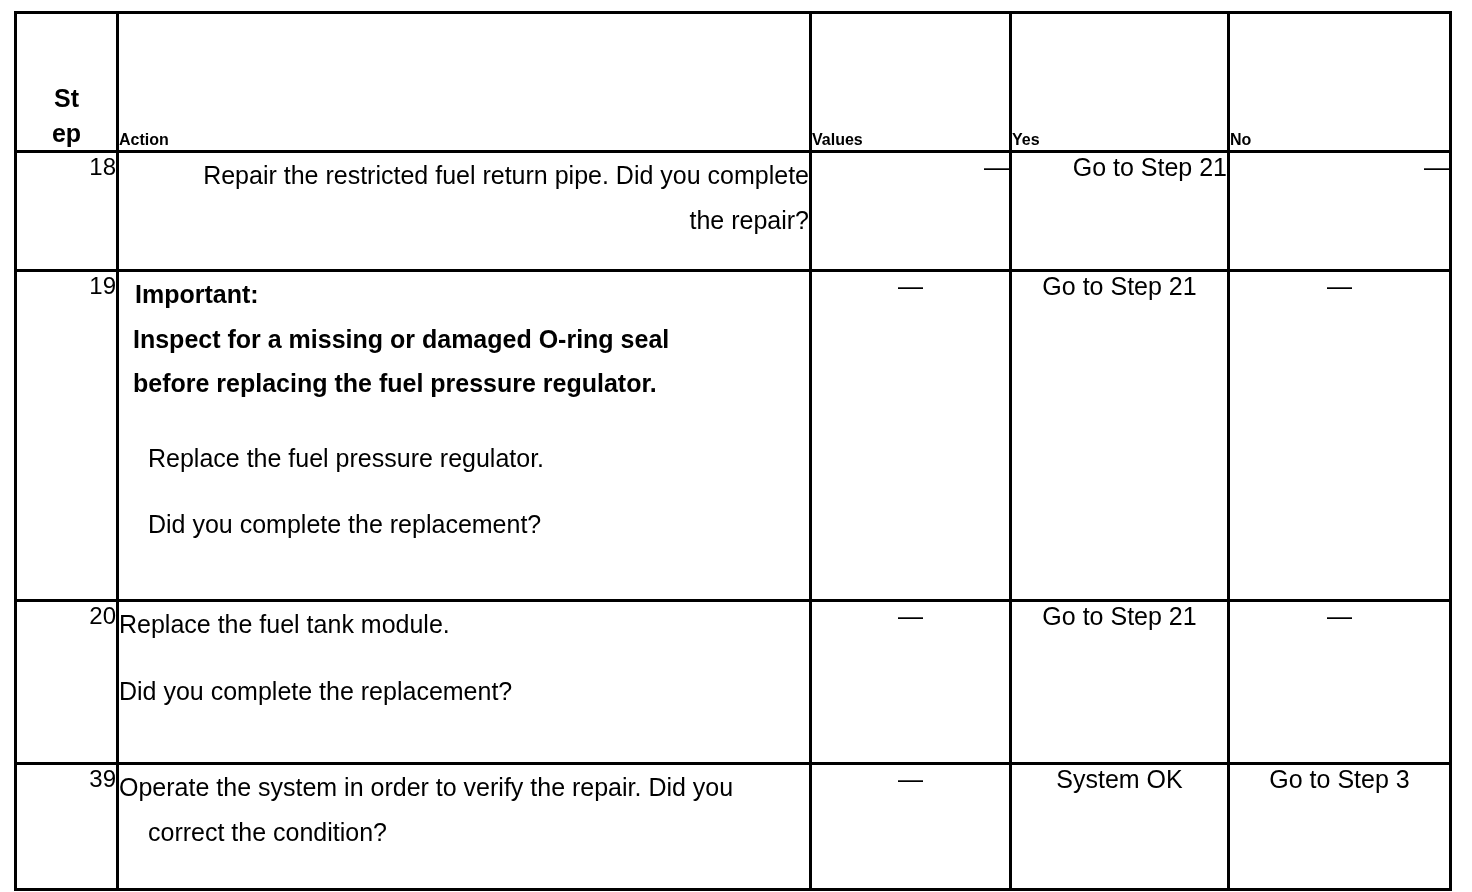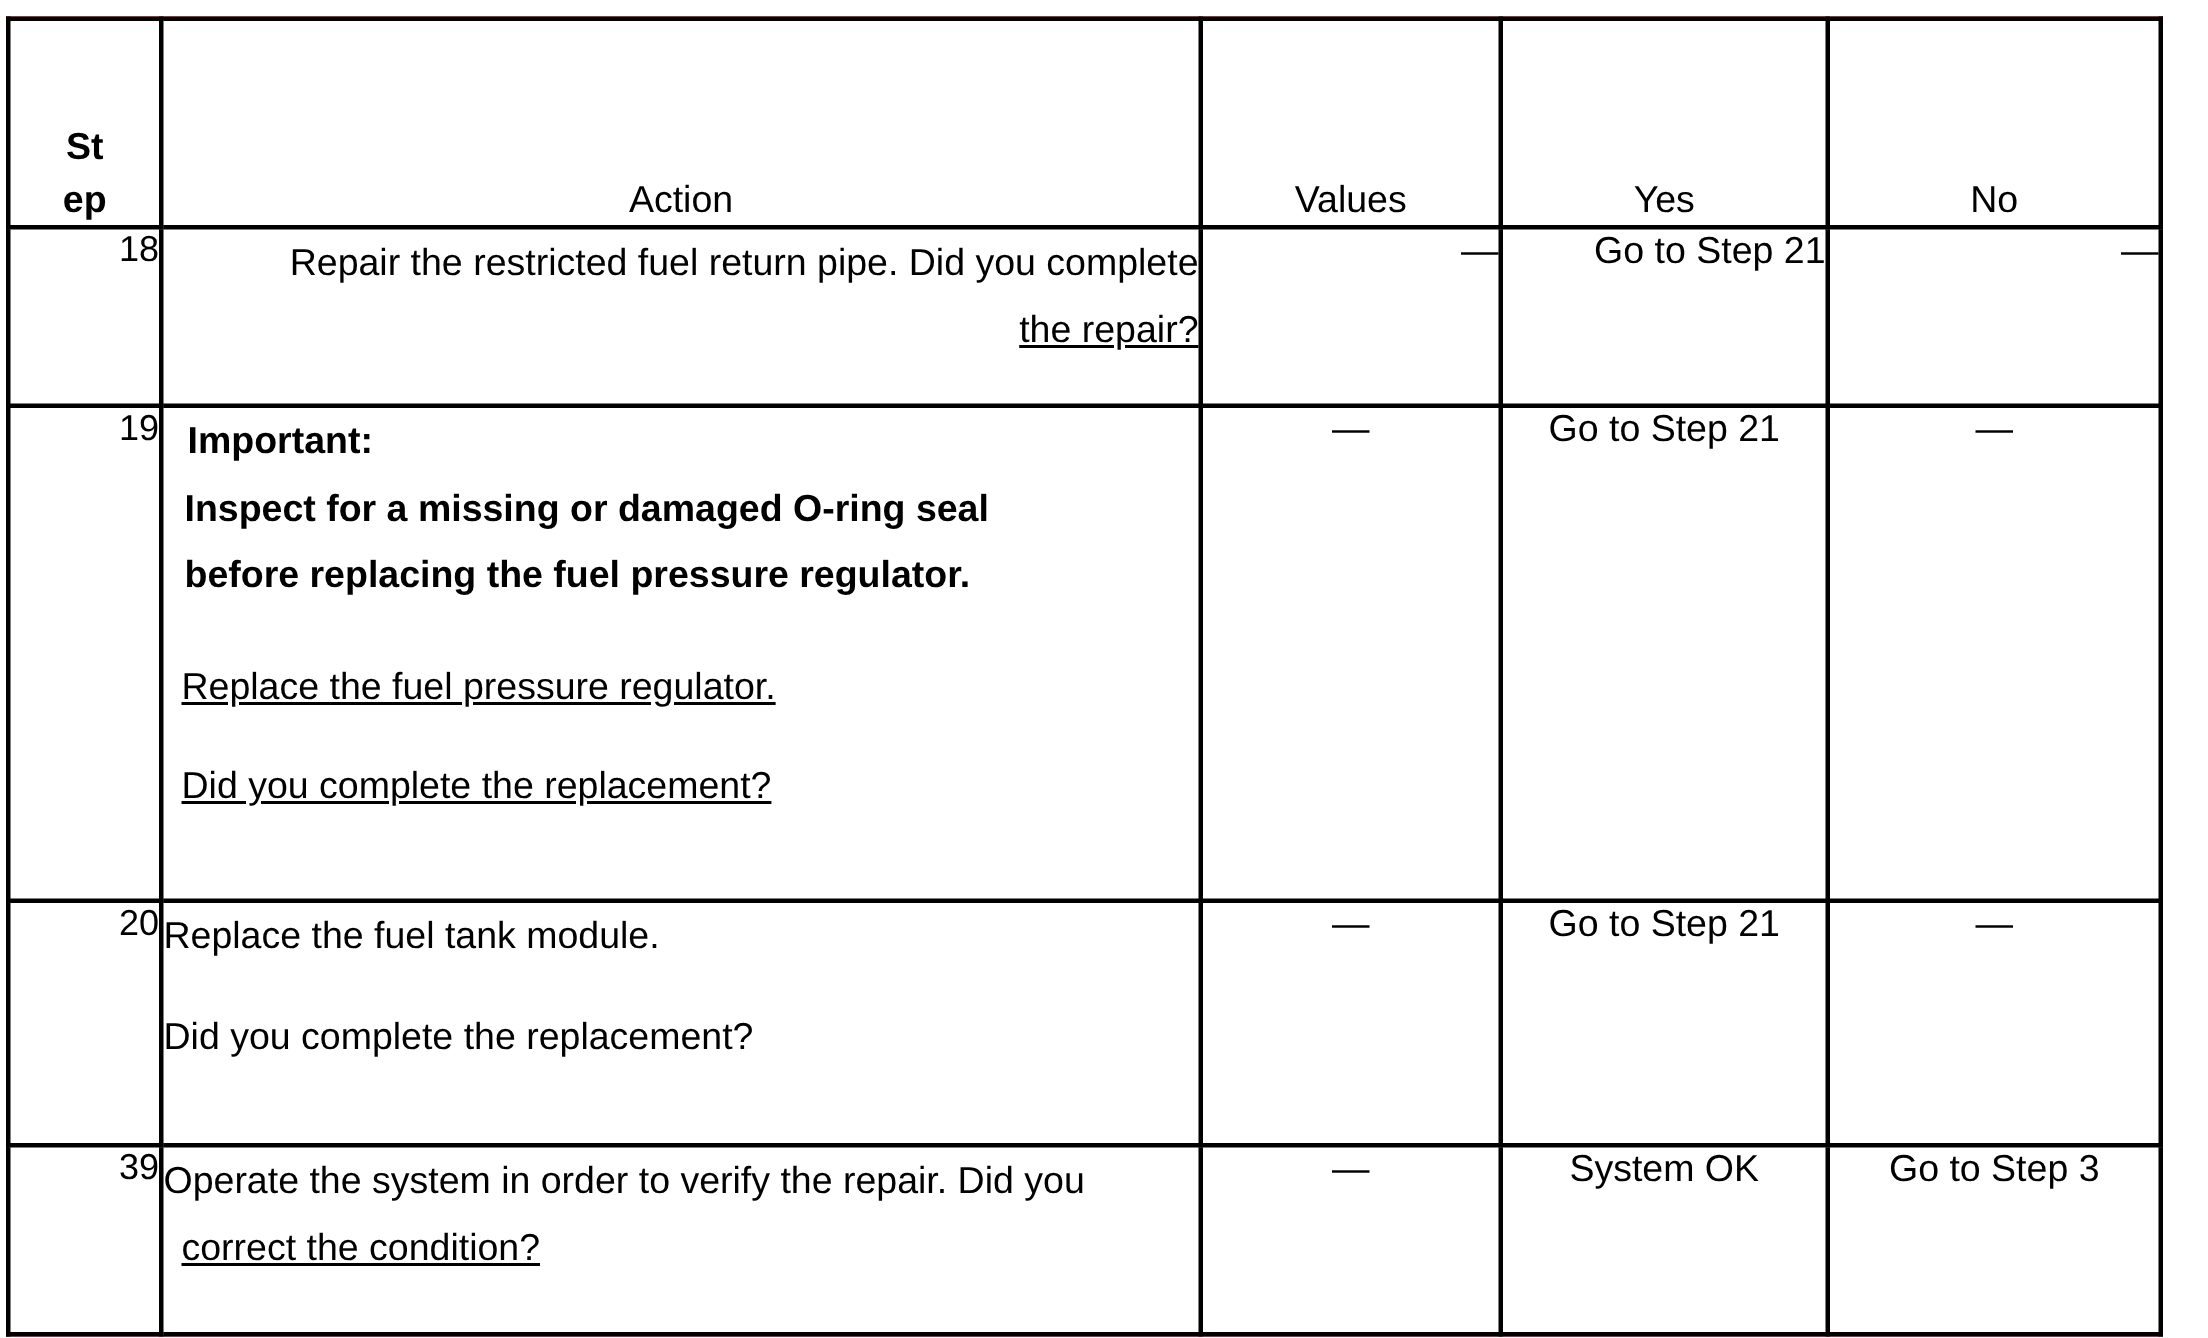--- a/index.html
+++ b/index.html
@@ -18,48 +18,48 @@
   #page {
     position: relative;
     width: 1472px;
     height: 892px;
     background: #ffffff;
   }
 
   
   .diag-table {
     position: absolute;
-    left: 4px;
+    left: 14px;
     top: 11px;
     width: 1436px;
     border-collapse: collapse;
     table-layout: fixed;
-    background: #b91c1c;
+    background: #14532d;
   }
   .diag-table td,
   .diag-table th {
     border: 3px solid #000000;
     padding: 0;
     vertical-align: top;
     background: #ffffff;
   }
 
   
   col.c-step   { width: 102px; }
   col.c-action { width: 693px; }
   col.c-values { width: 200px; }
   col.c-yes    { width: 218px; }
   col.c-no     { width: 222px; }
 
   
   .hdr-row td { height: 136px; vertical-align: bottom; }
   .hdr-cell {
-    font-weight: normal;
-    font-size: 25px;
-    text-align: center;
+    font-weight: bold;
+    font-size: 16px;
+    text-align: left;
     line-height: 1.32;
     padding-bottom: 12px;
   }
   .hdr-step {
     font-weight: bold;
     font-size: 25px;
     text-align: center;
     line-height: 1.38;
     padding-bottom: 12px;
   }
@@ -74,21 +74,21 @@
   }
 
   
   .action-cell {
     font-size: 25px;
     line-height: 1.78;
     padding: 10px 10px 10px 8px;
     vertical-align: top;
   }
   .action-cell p { margin: 0; }
-  .ln-indent { padding-left: 12px; text-decoration: underline; }
+  .ln-indent { padding-left: 29px; }
   .ln-important {
     font-weight: bold;
     padding-left: 16px;
   }
   .ln-bold-indent {
     font-weight: bold;
     padding-left: 14px;
   }
   .gap { height: 30px; }
   .gap-sm { height: 22px; }

